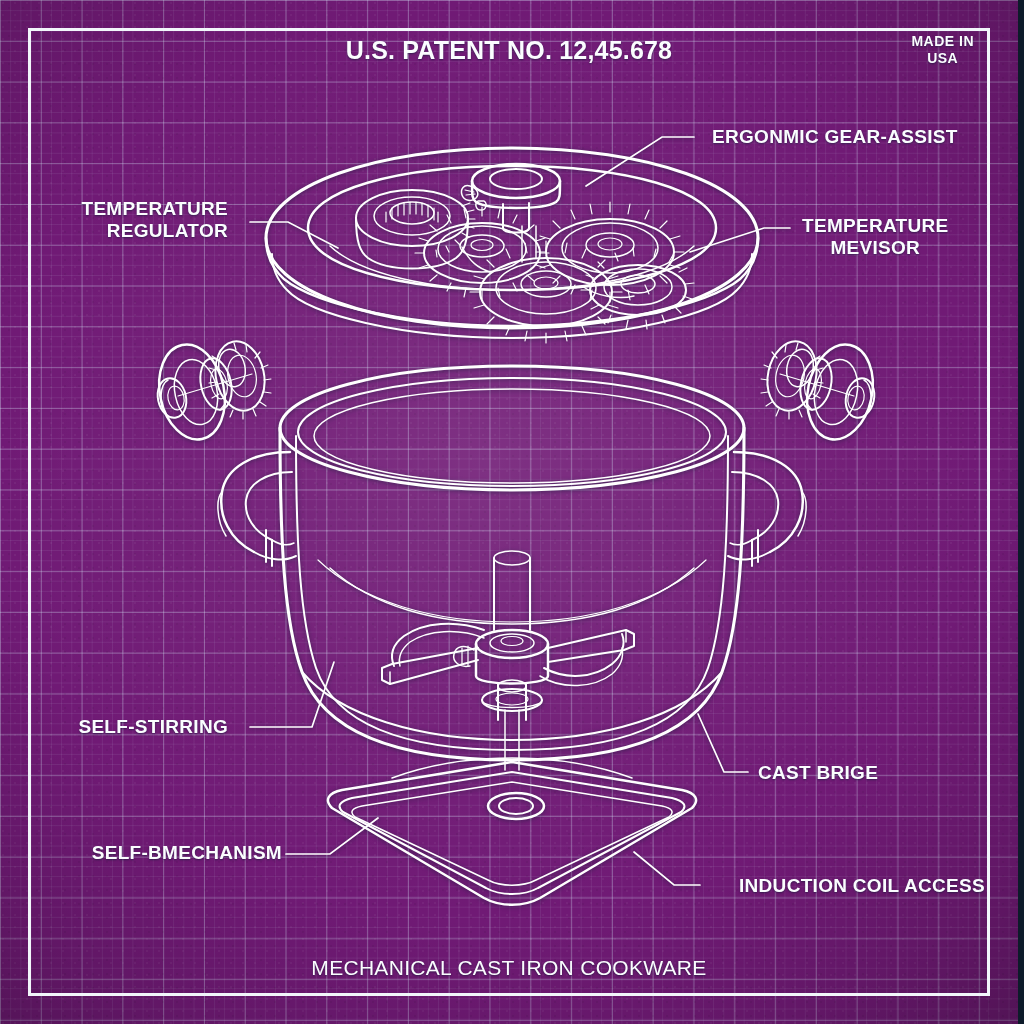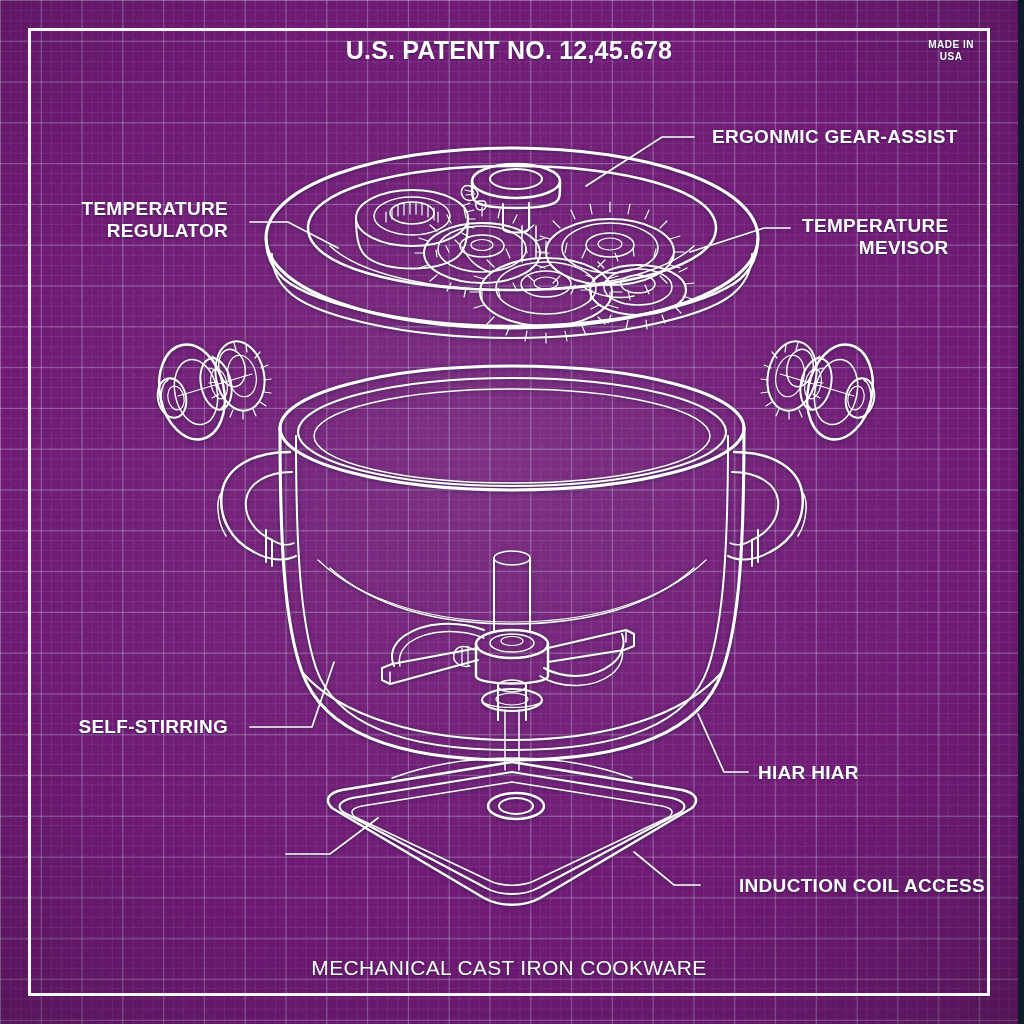--- a/index.html
+++ b/index.html
@@ -70,41 +70,41 @@
     font-stretch: condensed;
   }
   #title {
     left: 0; right: 0; top: 36px;
     text-align: center;
     font-size: 25px;
     font-weight: bold;
     letter-spacing: 0.2px;
   }
   #made-in {
-    right: 44px; top: 39px;
+    right: 44px; top: 33px;
     text-align: center;
-    font-size: 10px;
+    font-size: 14px;
     font-weight: bold;
     line-height: 1.18;
     letter-spacing: 0.5px;
   }
   #caption {
     left: 0; right: 0; bottom: 44px;
     text-align: center;
     font-size: 21px;
     font-weight: normal;
     letter-spacing: 0.3px;
   }
   .callout {
     font-size: 19px;
     font-weight: bold;
     letter-spacing: 0.3px;
   }
   .ca-left  { text-align: right; }
-  .ca-right { text-align: right;  }
+  .ca-right { text-align: center;  }
 
   
   #c-ergo    { left: 712px; top: 126px; }
   #c-tempreg { right: 790px; top: 198px; width: 240px; }
   #c-mevisor { left: 802px; top: 215px; }
   #c-stir    { right: 790px; top: 716px; width: 240px; }
   #c-bmech   { right: 736px; top: 842px; width: 250px; }
   #c-hiar    { left: 758px; top: 762px; }
   #c-induct  { left: 739px; top: 875px; }
 
@@ -400,20 +400,21 @@
   <div class="txt callout ca-right" id="c-ergo">ERGONMIC GEAR-ASSIST</div>
 
   <div class="txt callout ca-left" id="c-tempreg">TEMPERATURE
 REGULATOR</div>
 
   <div class="txt callout ca-right" id="c-mevisor">TEMPERATURE
 MEVISOR</div>
 
   <div class="txt callout ca-left" id="c-stir">SELF-STIRRING</div>
 
-
-  <div class="txt callout ca-right" id="c-hiar">HIAR HIAR</div>
+  <div class="txt callout ca-left" id="c-bmech">SELF-BMECHANISM</div>
+
+  <div class="txt callout ca-right" id="c-hiar">CAST BRIGE</div>
 
   <div class="txt callout ca-right" id="c-induct">INDUCTION COIL ACCESS</div>
 
   <div class="txt" id="caption">MECHANICAL CAST IRON COOKWARE</div>
 
 </div>
 
 </body></html>

